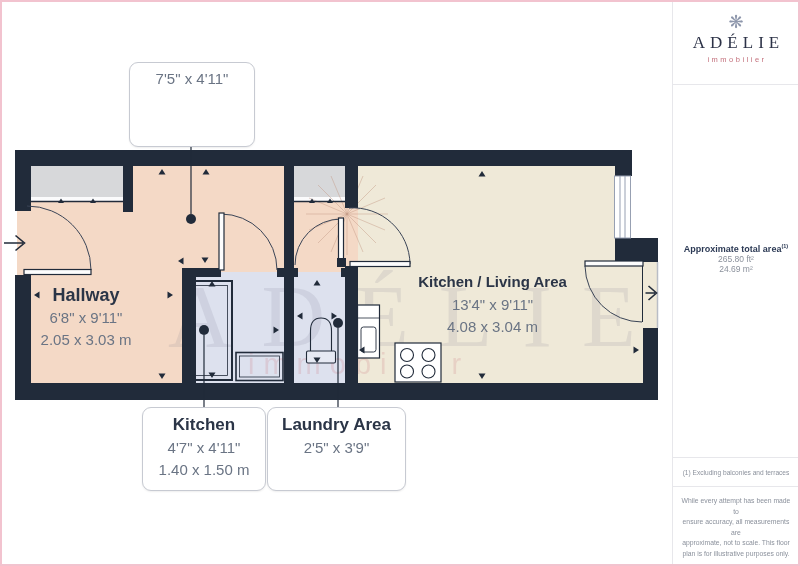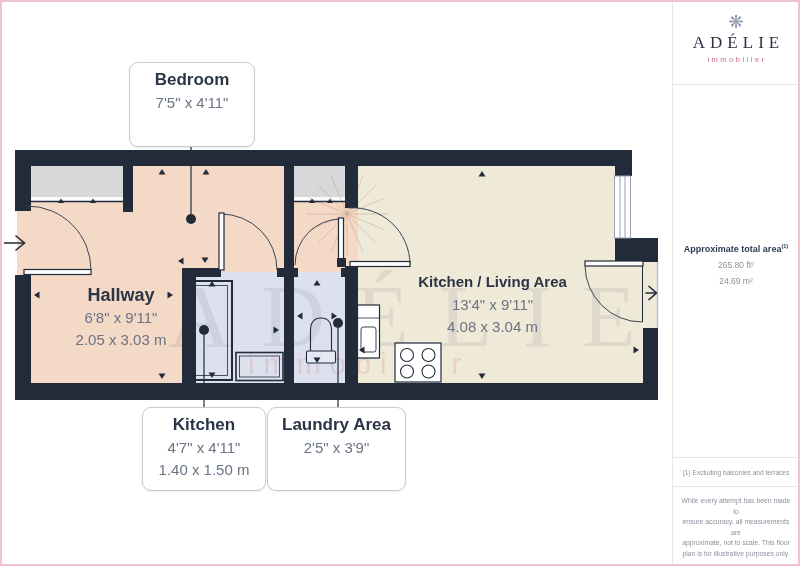--- a/index.html
+++ b/index.html
@@ -27,21 +27,21 @@
     padding-top:5px;box-shadow:0 1px 2px rgba(0,0,0,0.07);z-index:10;}
   .sidebar{position:absolute;left:672px;top:0;width:126px;height:566px;border-left:1px solid #e7e7eb;background:#fff;z-index:20;}
   .logo{position:absolute;top:12px;left:0;width:100%;text-align:center;}
   .logo-icon{font-size:18px;color:#8e97ac;line-height:20px;}
   .logo-name{font-family:"Liberation Serif",serif;font-size:17px;letter-spacing:5px;color:#2c3247;margin-top:1px;padding-left:5px;}
   .logo-tag{font-size:7.5px;letter-spacing:2.5px;color:#c4717d;margin-top:2px;padding-left:2px;}
   .sb-divider{position:absolute;left:0;width:100%;border-top:1px solid #e7e7eb;}
   .area-block{position:absolute;top:243px;left:0;width:100%;text-align:center;}
   .area-title{font-size:9px;font-weight:bold;color:#2c3a55;}
   .area-title sup{font-size:5.5px;}
-  .area-val{font-size:8.5px;color:#8b919c;margin-top:6px;}
+  .area-val{font-size:8.5px;color:#8b919c;}
   .footnote-block{position:absolute;top:457px;left:0;width:100%;height:30px;border-top:1px solid #e7e7eb;
     border-bottom:1px solid #e7e7eb;display:flex;align-items:center;justify-content:center;box-sizing:border-box;}
   .footnote{font-size:6.6px;color:#8b919c;}
   .disclaimer{position:absolute;top:496px;left:6px;right:6px;text-align:center;}
   .disc-line{font-size:6.8px;line-height:10.5px;color:#8b919c;}
 </style>
 </head>
 <body>
 
 <div class="page">
@@ -169,33 +169,32 @@
       <polygon class="tri" points="34,295 39.5,291.5 39.5,298.5"></polygon>
       <polygon class="tri" points="178,261 183.5,257.5 183.5,264.5"></polygon>
       <polygon class="tri" points="297,316 302.5,312.5 302.5,319.5"></polygon>
       <polygon class="tri" points="359,350 364.5,346.5 364.5,353.5"></polygon>
       <polygon class="tri" points="173,295 167.5,291.5 167.5,298.5"></polygon>
       <polygon class="tri" points="279,330 273.5,326.5 273.5,333.5"></polygon>
       <polygon class="tri" points="337,316 331.5,312.5 331.5,319.5"></polygon>
       <polygon class="tri" points="639,350 633.5,346.5 633.5,353.5"></polygon>
     </svg>
 
-    <div class="room-label" style="left:46px;top:283px;width:150px;">
+    <div class="room-label" style="left:11px;top:283px;width:150px;">
       <div class="room-name" style="font-size:18px;">Hallway</div>
       <div class="room-dim">6'8" x 9'11"</div>
       <div class="room-dim">2.05 x 3.03 m</div>
     </div>
     <div class="room-label" style="left:375px;top:270px;width:235px;">
       <div class="room-name" style="font-size:15px;">Kitchen / Living Area</div>
       <div class="room-dim">13'4" x 9'11"</div>
       <div class="room-dim">4.08 x 3.04 m</div>
     </div>
 
     <div class="label-box" style="left:129px;top:62px;width:124px;height:78px;">
-      <div class="room-name">Bedroom</div>
       <div class="room-dim">7'5" x 4'11"</div>
     </div>
     <div class="label-box" style="left:142px;top:407px;width:122px;height:77px;">
       <div class="room-name">Kitchen</div>
       <div class="room-dim">4'7" x 4'11"</div>
       <div class="room-dim">1.40 x 1.50 m</div>
     </div>
     <div class="label-box" style="left:267px;top:407px;width:137px;height:77px;">
       <div class="room-name">Laundry Area</div>
       <div class="room-dim">2'5" x 3'9"</div>

